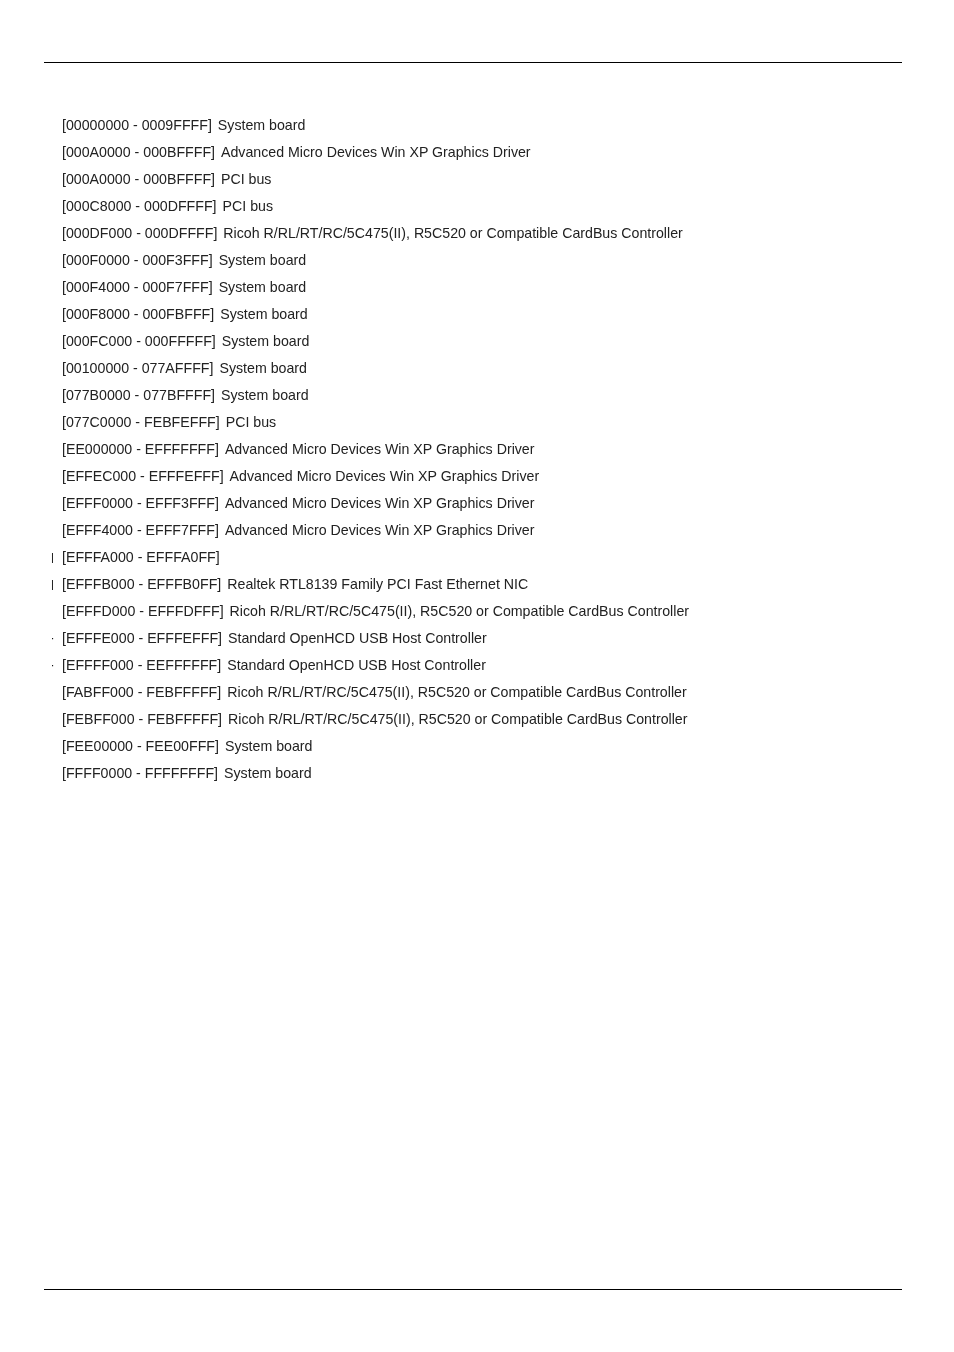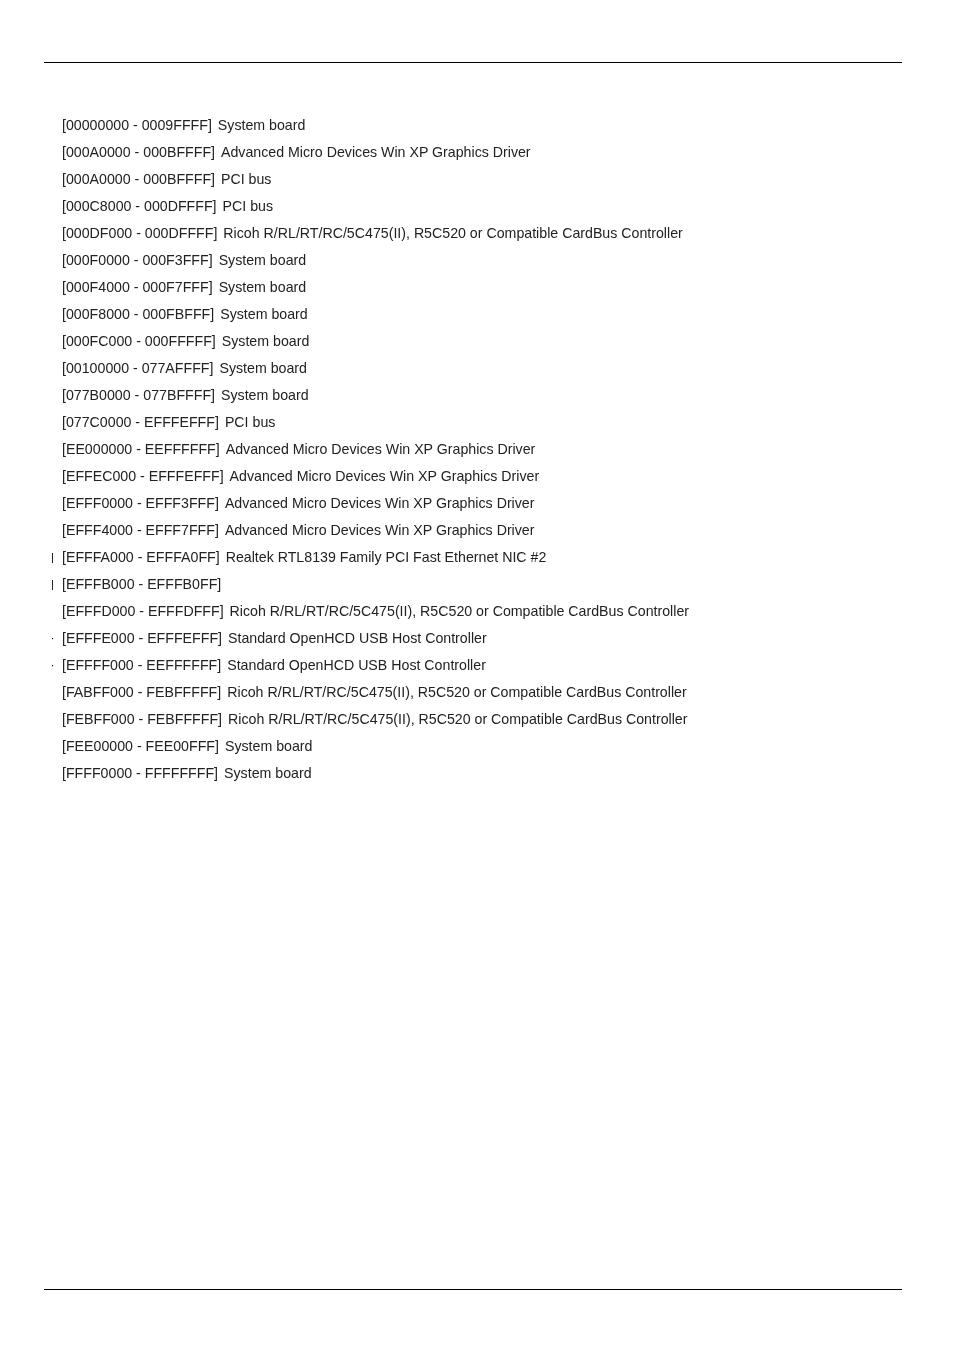--- a/index.html
+++ b/index.html
@@ -121,51 +121,51 @@
         <span class="range">[00100000 - 077AFFFF]</span>
         <span class="device">System board</span>
       </div>
       <div class="row">
         <span class="marker"></span>
         <span class="range">[077B0000 - 077BFFFF]</span>
         <span class="device">System board</span>
       </div>
       <div class="row">
         <span class="marker"></span>
-        <span class="range">[077C0000 - EFFFEFFF]</span>
+        <span class="range">[077C0000 - FEBFEFFF]</span>
         <span class="device">PCI bus</span>
       </div>
       <div class="row">
         <span class="marker"></span>
-        <span class="range">[EE000000 - EEFFFFFF]</span>
+        <span class="range">[EE000000 - EFFFFFFF]</span>
         <span class="device">Advanced Micro Devices Win XP Graphics Driver</span>
       </div>
       <div class="row">
         <span class="marker"></span>
         <span class="range">[EFFEC000 - EFFFEFFF]</span>
         <span class="device">Advanced Micro Devices Win XP Graphics Driver</span>
       </div>
       <div class="row">
         <span class="marker"></span>
         <span class="range">[EFFF0000 - EFFF3FFF]</span>
         <span class="device">Advanced Micro Devices Win XP Graphics Driver</span>
       </div>
       <div class="row">
         <span class="marker"></span>
         <span class="range">[EFFF4000 - EFFF7FFF]</span>
         <span class="device">Advanced Micro Devices Win XP Graphics Driver</span>
       </div>
       <div class="row">
         <span class="marker">|</span>
         <span class="range">[EFFFA000 - EFFFA0FF]</span>
-        <span class="device">Realtek RTL8139 Family PCI Fast Ethernet NIC #2</span>
       </div>
       <div class="row">
         <span class="marker">|</span>
         <span class="range">[EFFFB000 - EFFFB0FF]</span>
+        <span class="device">Realtek RTL8139 Family PCI Fast Ethernet NIC</span>
       </div>
       <div class="row">
         <span class="marker"></span>
         <span class="range">[EFFFD000 - EFFFDFFF]</span>
         <span class="device">Ricoh R/RL/RT/RC/5C475(II), R5C520 or Compatible CardBus Controller</span>
       </div>
       <div class="row">
         <span class="marker">·</span>
         <span class="range">[EFFFE000 - EFFFEFFF]</span>
         <span class="device">Standard OpenHCD USB Host Controller</span>

